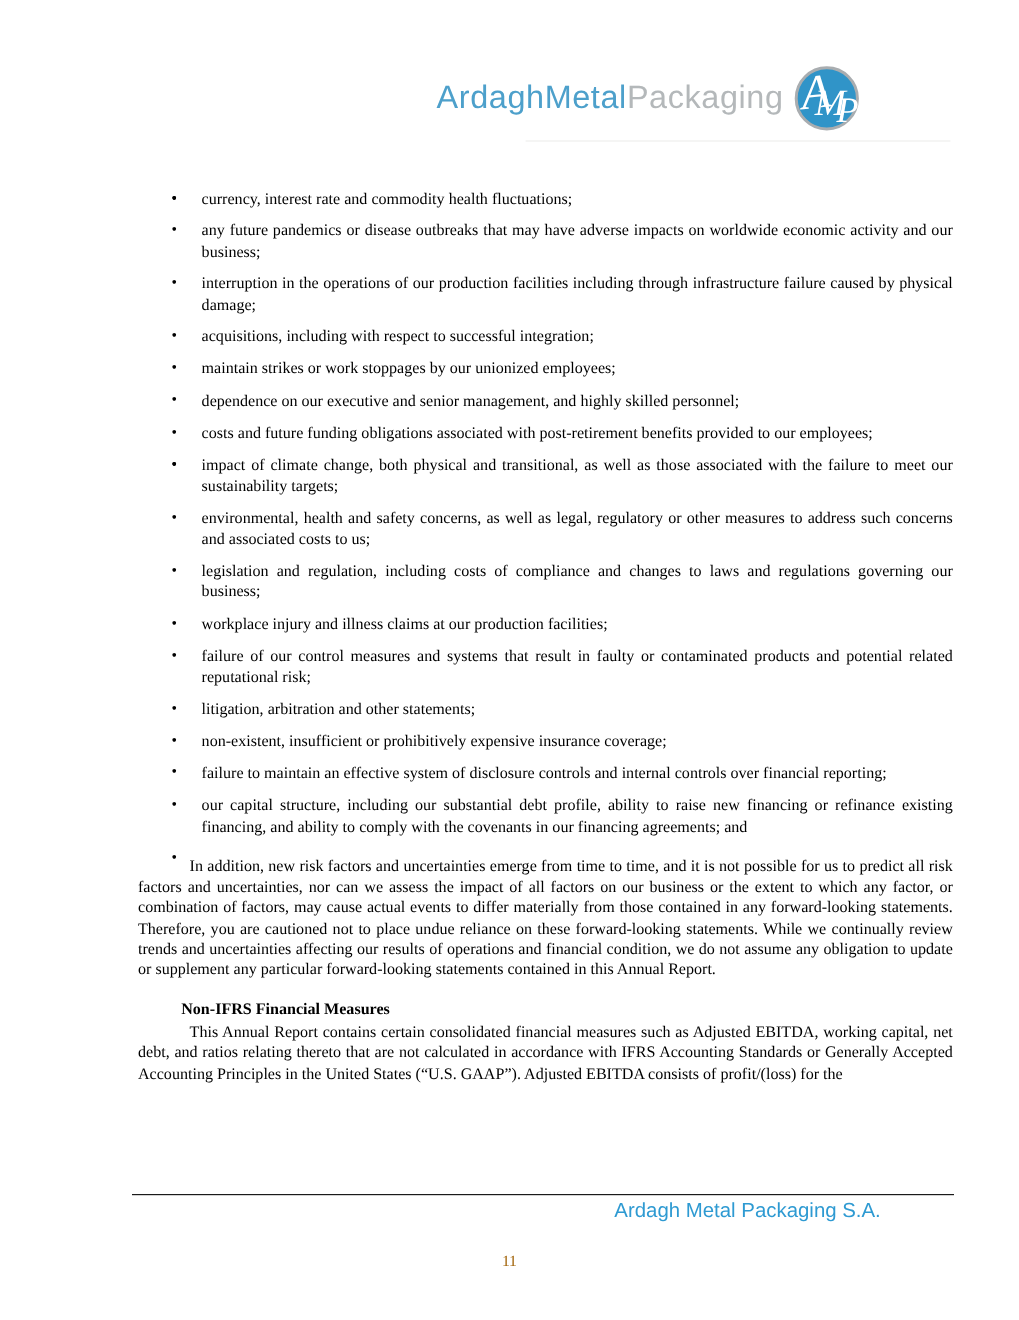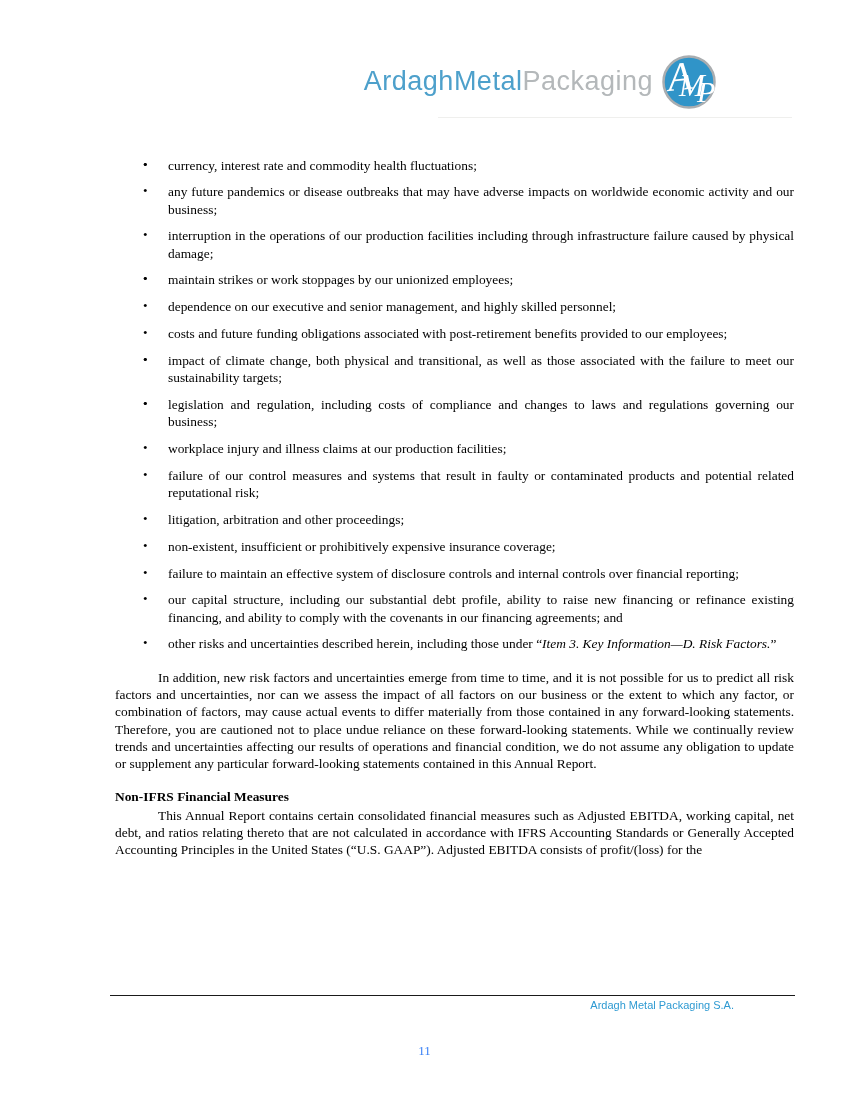--- a/index.html
+++ b/index.html
@@ -68,48 +68,49 @@
   ul.bullets li em { font-style: italic; }
 
   .para {
     text-indent: 43px;
     margin-top: 16px;
   }
   .section-heading {
     font-weight: bold;
     margin-top: 15px;
     text-align: left;
+    margin-left: 36px;
   }
   .para-2 { margin-top: 2px; }
 
   
   .footer-rule {
     position: absolute;
     top: 995px;
     left: 80px;
     width: 685px;
     height: 1px;
     background: #1a1a1a;
   }
   .footer-company {
     position: absolute;
     top: 999px;
     right: 85px;
     font-family: "Liberation Sans", sans-serif;
-    font-size: 11px;
+    font-size: 17px;
     color: var(--footer-blue);
   }
   .page-number {
     position: absolute;
     top: 1043px;
     left: 0;
     width: 100%;
     text-align: center;
     font-size: 13px;
-    color: #3b82f6;
+    color: #a16207;
   }
 </style>
 </head>
 <body>
 
 <div class="page">
 
   <div class="logo-block">
     <div class="logo-text">
       <span class="blue">Ardagh</span><span class="blue">Metal</span><span class="gray">Packaging</span>
@@ -138,20 +139,21 @@
         <li>
         <span class="bullet-glyph">•</span>
         <span><span>any future pandemics or disease outbreaks that may have adverse impacts on worldwide economic activity and our business;</span></span>
       </li>
         <li>
         <span class="bullet-glyph">•</span>
         <span><span>interruption in the operations of our production facilities including through infrastructure failure caused by physical damage;</span></span>
       </li>
         <li>
         <span class="bullet-glyph">•</span>
+        <span><span>acquisitions, including with respect to successful integration;</span></span>
       </li>
         <li>
         <span class="bullet-glyph">•</span>
         <span><span>maintain strikes or work stoppages by our unionized employees;</span></span>
       </li>
         <li>
         <span class="bullet-glyph">•</span>
         <span><span>dependence on our executive and senior management, and highly skilled personnel;</span></span>
       </li>
         <li>
@@ -160,52 +162,52 @@
       </li>
         <li>
         <span class="bullet-glyph">•</span>
       </li>
         <li>
         <span class="bullet-glyph">•</span>
         <span><span>impact of climate change, both physical and transitional, as well as those associated with the failure to meet our sustainability targets;</span></span>
       </li>
         <li>
         <span class="bullet-glyph">•</span>
+        <span><span>environmental, health and safety concerns, as well as legal, regulatory or other measures to address such concerns and associated costs to us;</span></span>
       </li>
         <li>
         <span class="bullet-glyph">•</span>
         <span><span>legislation and regulation, including costs of compliance and changes to laws and regulations governing our business;</span></span>
       </li>
         <li>
         <span class="bullet-glyph">•</span>
         <span><span>workplace injury and illness claims at our production facilities;</span></span>
       </li>
         <li>
         <span class="bullet-glyph">•</span>
         <span><span>failure of our control measures and systems that result in faulty or contaminated products and potential related reputational risk;</span></span>
       </li>
         <li>
         <span class="bullet-glyph">•</span>
-        <span><span>litigation, arbitration and other proceedings;</span></span>
+        <span><span>litigation, arbitration and other statements;</span></span>
       </li>
         <li>
         <span class="bullet-glyph">•</span>
         <span><span>non-existent, insufficient or prohibitively expensive insurance coverage;</span></span>
       </li>
         <li>
         <span class="bullet-glyph">•</span>
         <span><span>failure to maintain an effective system of disclosure controls and internal controls over financial reporting;</span></span>
       </li>
         <li>
         <span class="bullet-glyph">•</span>
         <span><span>our capital structure, including our substantial debt profile, ability to raise new financing or refinance existing financing, and ability to comply with the covenants in our financing agreements; and</span></span>
       </li>
         <li>
         <span class="bullet-glyph">•</span>
-        <span><span>other risks and uncertainties described herein, including those under “</span><em>Item 3. Key Information—D. Risk Factors.</em><span>”</span></span>
       </li>
       </ul>
 
     <p class="para">In addition, new risk factors and uncertainties emerge from time to time, and it is not possible for us to predict all risk factors and uncertainties, nor can we assess the impact of all factors on our business or the extent to which any factor, or combination of factors, may cause actual events to differ materially from those contained in any forward-looking statements. Therefore, you are cautioned not to place undue reliance on these forward-looking statements. While we continually review trends and uncertainties affecting our results of operations and financial condition, we do not assume any obligation to update or supplement any particular forward-looking statements contained in this Annual Report.</p>
 
     <h3 class="section-heading" style="font-size:13.4px;">Non-IFRS Financial Measures</h3>
 
     <p class="para para-2">This Annual Report contains certain consolidated financial measures such as Adjusted EBITDA, working capital, net debt, and ratios relating thereto that are not calculated in accordance with IFRS Accounting Standards or Generally Accepted Accounting Principles in the United States (“U.S. GAAP”). Adjusted EBITDA consists of profit/(loss) for the</p>
 
   </div>

